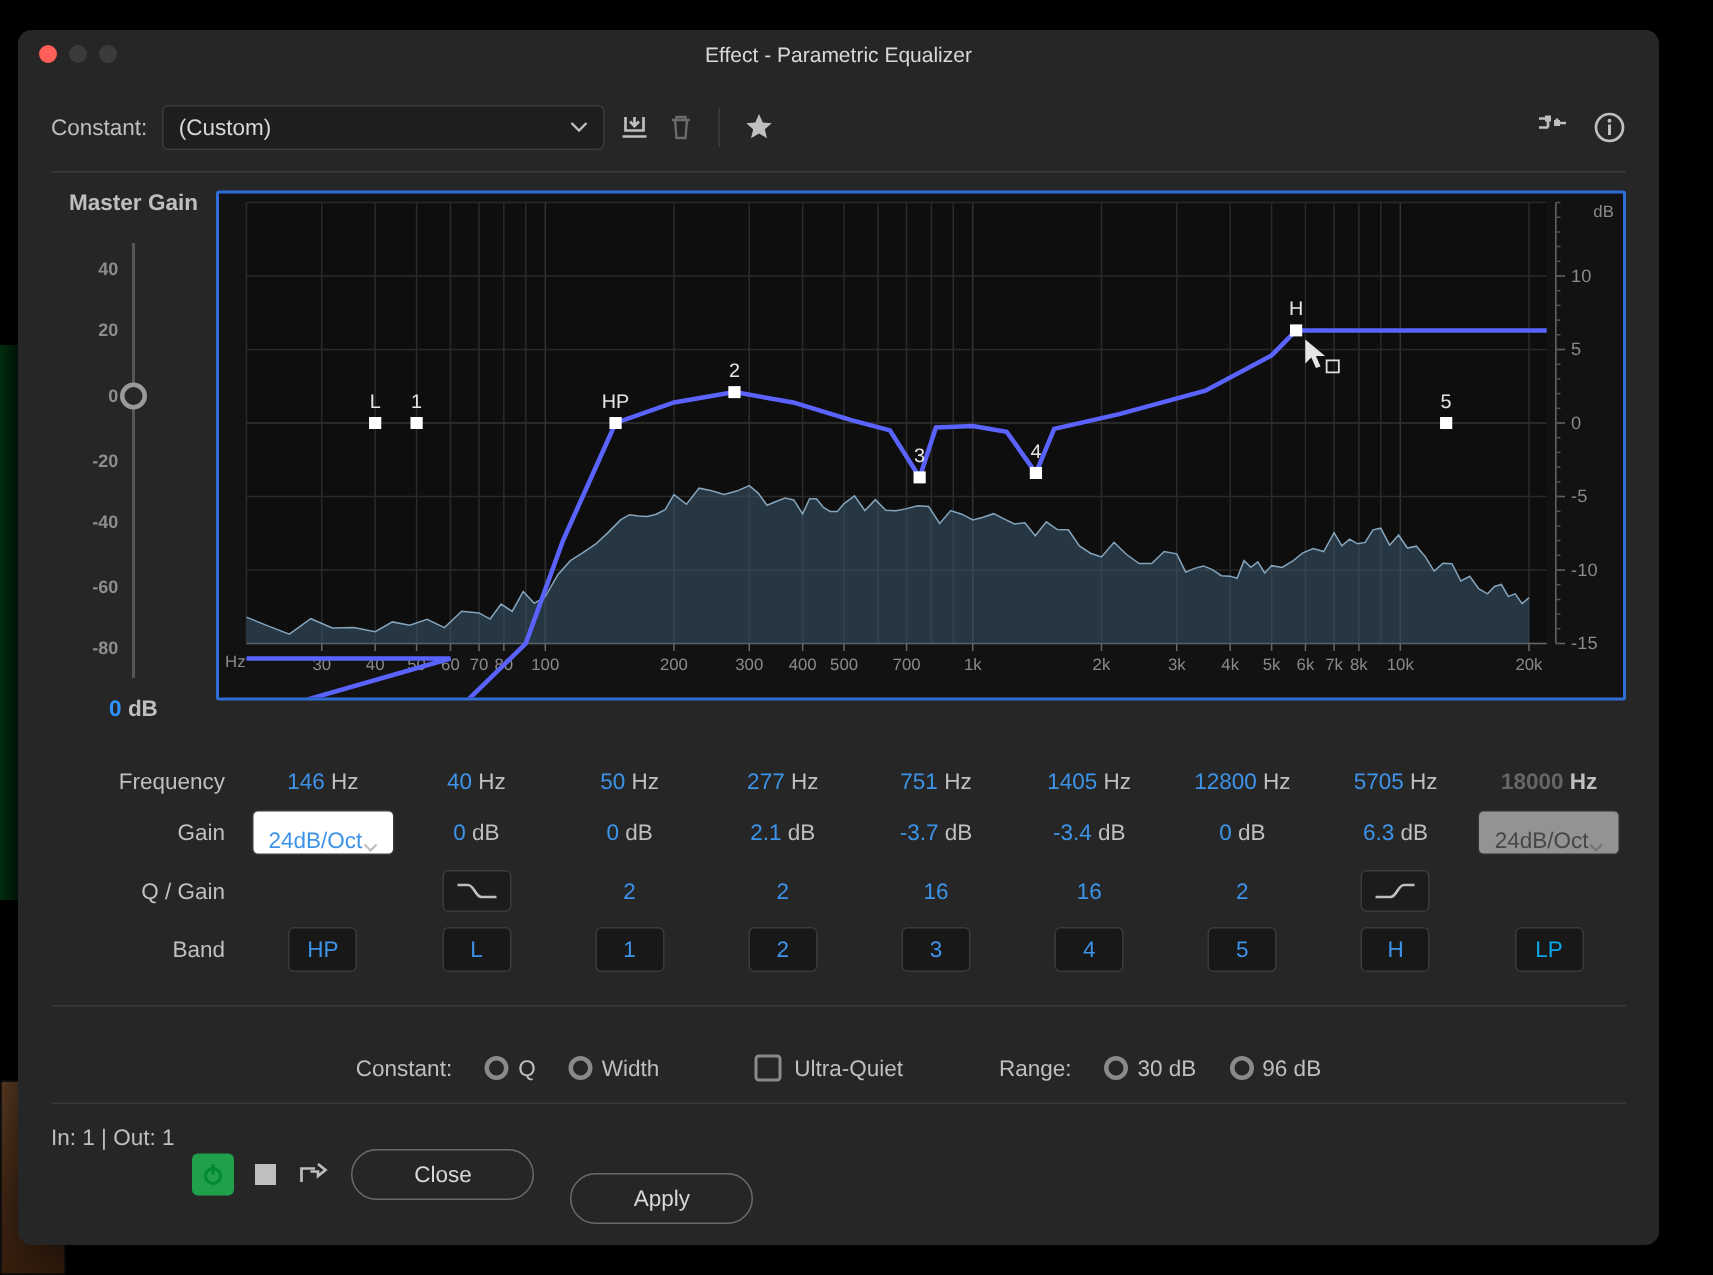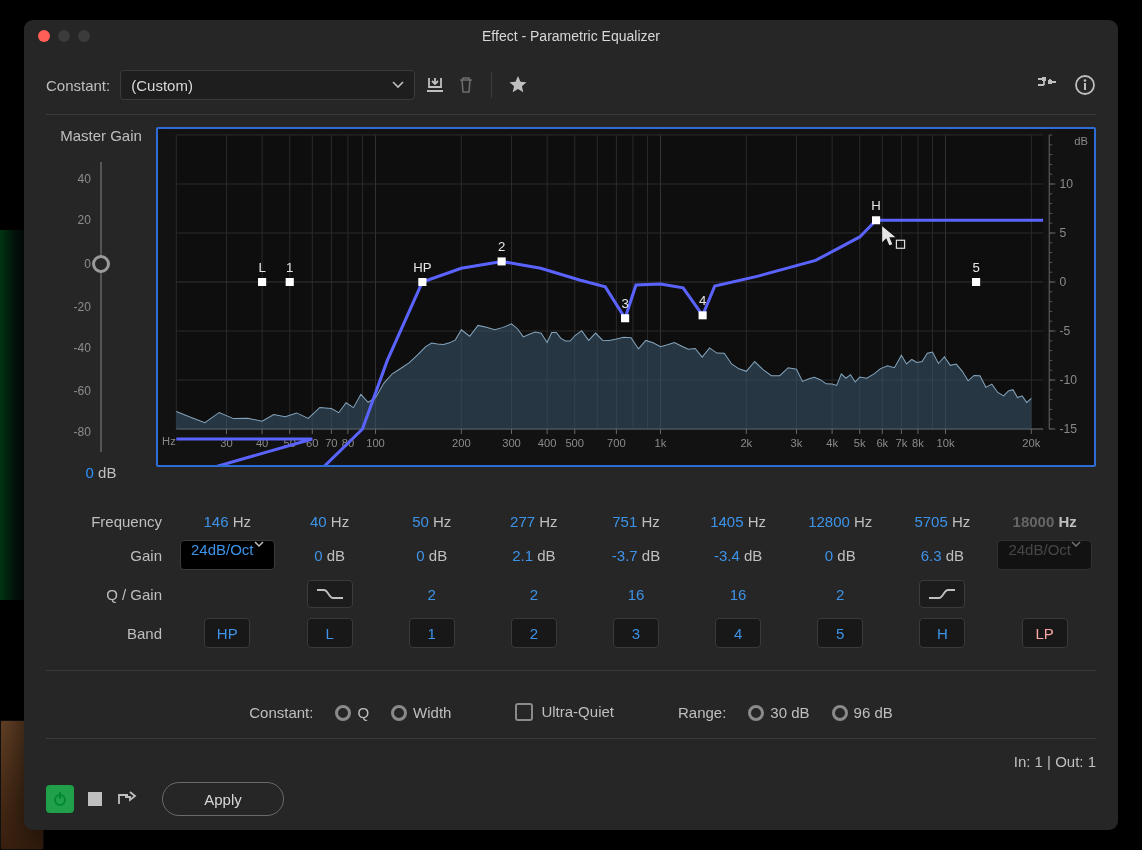--- a/index.html
+++ b/index.html
@@ -6,21 +6,21 @@
   html, body { background: #000; }
   body { width: 1142px; height: 850px; overflow: hidden; position: relative; }
 
   
   .bg-wave { position:absolute; left:0; top:230px; width:42px; height:370px;
              background: linear-gradient(90deg,#0a3,#1fd89a44 40%,transparent); opacity:.35; pointer-events:none;}
   .bg-thumb { position:absolute; left:0; bottom:0; width:44px; height:130px;
               background:linear-gradient(#6a4528,#3a200e); border:1px solid #111; border-radius:2px; pointer-events:none;}
 
   .window {
-    position: absolute; left: 24px; top: 20px; width: 1094px; height: 810px;
+    position: absolute; left: 12px; top: 20px; width: 1094px; height: 810px;
     background: #262626; border-radius: 9px; box-shadow: 0 8px 40px #000c;
     display: flex; flex-direction: column;
   }
   .titlebar { height: 32px; display:flex; align-items:center; justify-content:center; position:relative;}
   .traffic { position:absolute; left:14px; top:10px; display:flex; gap:8px;}
   .traffic span { width:12px; height:12px; border-radius:50%; background:#555; display:inline-block;}
   .traffic .close { background:#ff5f57;}
   .traffic .min, .traffic .max { background:#3b3b3b;}
   .title { color:#d8d8d8; font-size:14px; }
 
@@ -31,21 +31,21 @@
   .preset-select { width:295px; height:30px; background:#1e1e1e; border:1px solid #3b3b3b;
                    border-radius:4px; color:#d8d8d8; font-size:15px; padding:0 10px;
                    display:flex; align-items:center; justify-content:space-between;gap:44px;}
   .ico { color:#bfbfbf; display:inline-flex; align-items:center; justify-content:center; }
   .ico svg { display:block; }
   .right-icons { margin-left:auto; display:flex; gap:16px; align-items:center;}
   .divider-v { width:1px; height:26px; background:#3c3c3c; margin:0 6px;}
   .hr { height:1px; background:#3a3a3a; margin:14px 0 12px 0;}
 
   .graph-row { display:flex; }
-  .mg-col   { width:110px; }
+  .mg-col   { width:110px;font-weight:bold; }
   .mg-title { color:#bfbfbf; font-size:15px; margin-bottom:18px; text-align:center;}
   .mg-slider{ position:relative; width:56px; height:290px; margin:10px auto 0 auto;}
   .mg-slider .track{position:absolute;left:50%;top:0;width:2px;height:100%;background:#555;transform:translateX(-50%);}
   .mg-slider .knob{position:absolute;left:50%;top:50%;width:18px;height:18px;border-radius:50%;
                    border:3px solid #9a9a9a;background:#262626;transform:translate(-50%,-50%);}
   .mg-tick { position:absolute; right:68%; color:#8d8d8d; font-size:12px; transform:translateY(-50%); }
   .mg-val  { color:#2f93ff; font-size:15px; text-align:center; margin-top:12px;}
   .mg-val .u{color:#bfbfbf;}
 
   .graph-wrap { flex:1; position:relative; border:2px solid #2f6dd6; border-radius:2px;
@@ -66,47 +66,47 @@
   .cursor  { fill:#e5e5e5;}
 
   
   .bands { margin-top:32px; display:grid;
            grid-template-columns: 130px repeat(9, 1fr); row-gap:10px; align-items:center;}
   .bands .rowlbl{ color:#bfbfbf; font-size:15px; text-align:right; padding-right:14px;}
   .cell { text-align:center; color:#d8d8d8; font-size:15px;}
   .cell.blue { color:#3d93e8;}
   .cell .u { color:#bfbfbf;}
   .cell.dim { color:#666;font-weight:bold;}
-  .select-box { background:#000000; border:1px solid #3b3b3b; border-radius:4px;
-                height:30px; display:flex;align-items:flex-start;justify-content:space-between;
+  .select-box { background:#ffffff; border:1px solid #3b3b3b; border-radius:4px;
+                height:30px; display:flex;align-items:flex-end;justify-content:space-between;
                 padding:0 10px; margin:0 4px;}
   .shelf-btn  { width:46px;height:28px;margin:0 auto;background:#1c1c1c;border:1px solid #3b3b3b;
                 border-radius:4px;display:flex;align-items:center;justify-content:center;}
   .band-btn   { width:46px;height:30px;margin:0 auto;background:#181818;border:1px solid #3a3a3a;
                 border-radius:4px;color:#3d93e8;font-size:15px;display:flex;align-items:center;justify-content:center;}
-  .band-btn.dim{ color:#fca5a5;}
+  .band-btn.dim{ color:#0ea5e9;}
 
   .opts-row { margin-top:20px; display:flex; align-items:center; justify-content:center;
               gap:22px; color:#bfbfbf; font-size:15px;}
   .radio { width:16px;height:16px;border-radius:50%;border:3px solid #8a8a8a;display:inline-block;
            vertical-align:-3px; margin-right:6px;}
   .radio.big{border-width:3px;}
   .check { width:18px;height:18px;border:2px solid #8a8a8a;border-radius:3px;display:inline-block;
            vertical-align:-4px;margin-right:8px;}
 
   .footer { margin-top:auto; border-top:1px solid #3a3a3a; padding-top:14px;
-            display:flex; flex-direction:column; gap:12px;text-align:right;}
+            display:flex; flex-direction:row; gap:12px;text-align:right;}
   .io { color:#bfbfbf; font-size:15px;}
   .foot-row { display:flex; align-items:center; gap:14px;}
   .power { width:28px;height:28px;border-radius:4px;background:#1fa049;display:flex;
            align-items:center;justify-content:center;}
   .sq { width:14px;height:14px;background:#bfbfbf;}
   .btn { margin-left:auto; width:122px;height:34px;border:1px solid #6a6a6a;border-radius:17px;
          background:transparent;color:#d8d8d8;font-size:15px;display:flex;align-items:center;justify-content:center;}
-  .btn + .btn { margin-left:10px;}
+  .btn + .btn { margin-left:10px;margin-top:32px;}
 </style>
 </head>
 <body>
 
 <div class="bg-wave"></div>
 <div class="bg-thumb"></div>
 
 <div class="window">
 
   <div class="titlebar">
@@ -451,20 +451,23 @@
             </svg>
         </div>
         <div>
             <div class="sq"></div>
           </div>
         <span class="ico">
           <svg width="22" height="18">
               <path d="M3 14V5h9m2-3l5 4-5 4V7H9" stroke="#bfbfbf" stroke-width="1.8" fill="none"></path>
             </svg>
         </span>
+        <div class="btn">
+            <span>Close</span>
+          </div>
         <div class="btn" style="margin-left:10px">
             <span>Apply</span>
           </div>
       </div>
     </div>
 
   </div>
 </div>
 
 </body></html>

